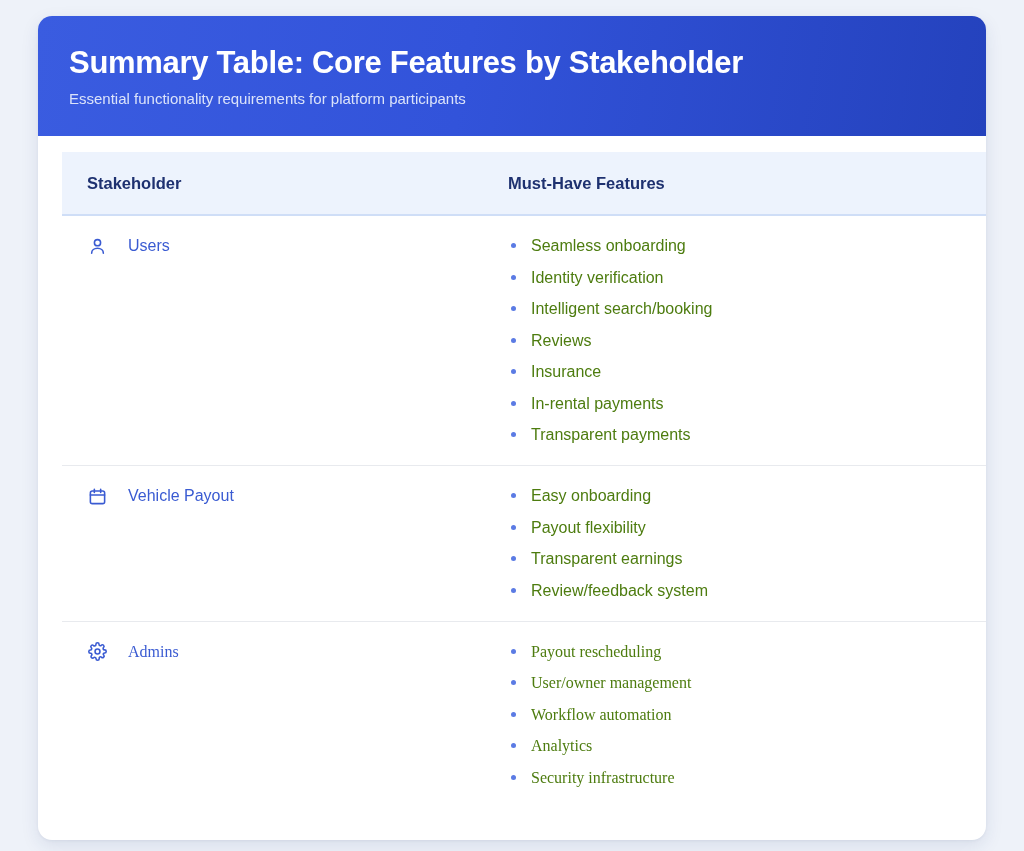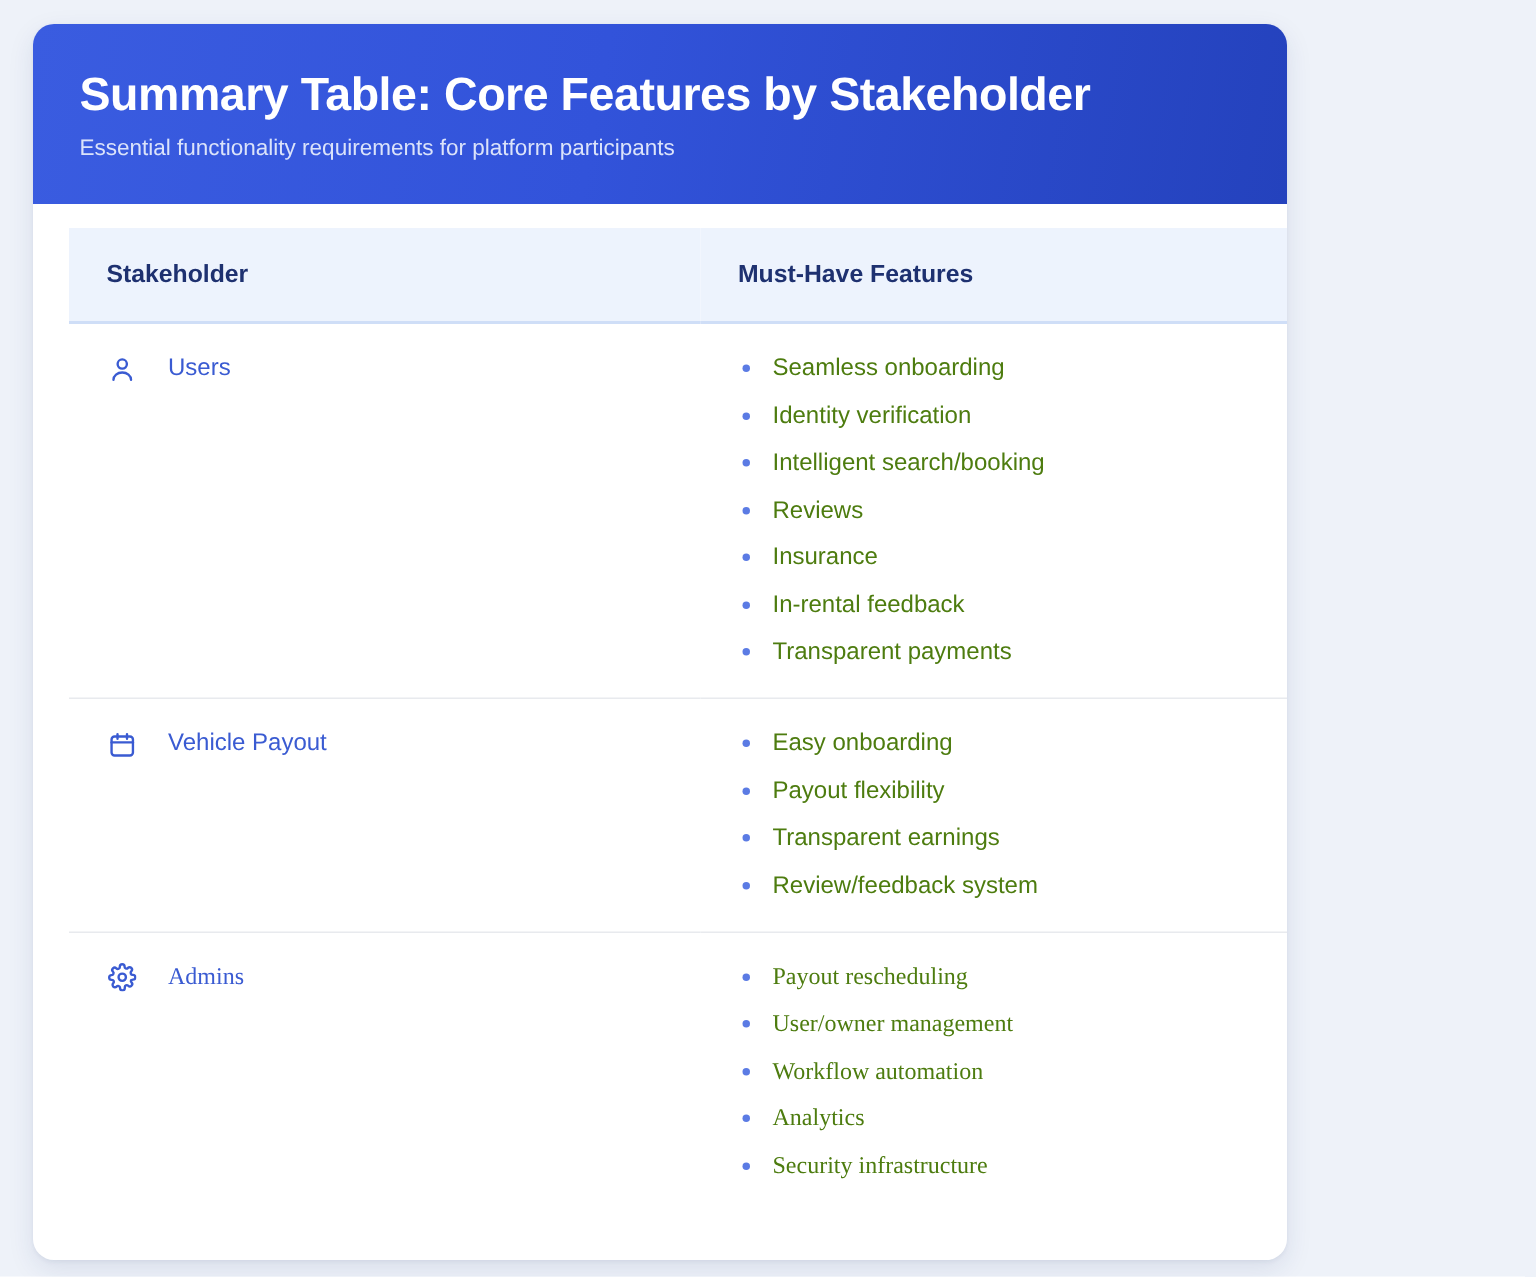--- a/index.html
+++ b/index.html
@@ -10,23 +10,23 @@
     width: 1024px;
     height: 851px;
     background: #eef2f9;
     font-family: "Liberation Sans", sans-serif;
     -webkit-font-smoothing: antialiased;
     overflow: hidden;
   }
 
   .card {
     position: absolute;
-    left: 22px;
+    left: 38px;
     top: 16px;
-    width: 836px;
+    width: 948px;
     height: 824px;
     background: #ffffff;
     border-radius: 14px;
     box-shadow: 0 6px 18px rgba(30, 50, 110, 0.10), 0 1px 3px rgba(30,50,110,0.06);
     overflow: hidden;
     box-sizing: border-box;
   }
 
   .card-header {
     height: 120px;
@@ -170,21 +170,21 @@
               <span class="stakeholder-label">Users</span>
             </div>
           </td>
           <td>
             <ul class="feature-list">
               <li><span class="bullet"></span><span>Seamless onboarding</span></li>
               <li><span class="bullet"></span><span>Identity verification</span></li>
               <li><span class="bullet"></span><span>Intelligent search/booking</span></li>
               <li><span class="bullet"></span><span>Reviews</span></li>
               <li><span class="bullet"></span><span>Insurance</span></li>
-              <li><span class="bullet"></span><span>In-rental feedback</span></li>
+              <li><span class="bullet"></span><span>In-rental payments</span></li>
               <li><span class="bullet"></span><span>Transparent payments</span></li>
             </ul>
           </td>
         </tr>
 
         <tr>
           <td class="stakeholder-cell">
             <div class="stakeholder-inner">
               <span class="stakeholder-icon">
                 <svg width="19" height="19" viewBox="0 0 24 24" fill="none" stroke="currentColor" stroke-width="2" stroke-linecap="round" stroke-linejoin="round">

